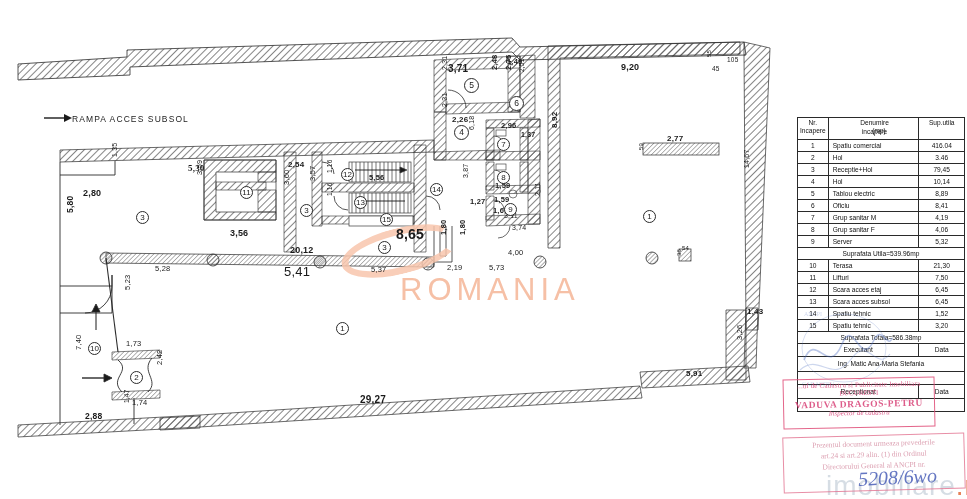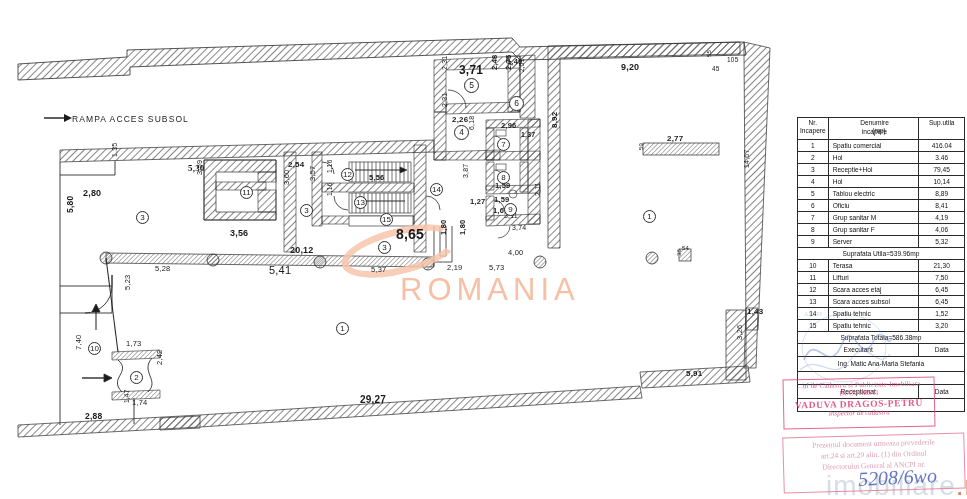--- a/index.html
+++ b/index.html
@@ -370,21 +370,21 @@
 
   <div id="ramp-note">RAMPA ACCES SUBSOL</div>
 
   <div id="wm-swoosh"></div>
   <div id="wm-romania">ROMANIA</div>
   <div id="wm-site">
     <span>imobiliare</span><span class="dot">.ro</span>
   </div>
 
   <div id="dim-layer">
-      <span class="dim b" style="left: 459px; top: 64px; font-size: 12px;">3,71</span>
+      <span class="dim b" style="left: 448px; top: 64px; font-size: 10px;">3,71</span>
       <span class="dim b" style="left: 507px; top: 58px; font-size: 7.5px;">1,49</span>
       <span class="dim b v" style="left: 491px; top: 70px; font-size: 7.5px; transform: rotate(-90deg);">2,48</span>
       <span class="dim b v" style="left: 505px; top: 70px; font-size: 7.5px; transform: rotate(-90deg);">2,75</span>
       <span class="dim v" style="left: 519px; top: 72px; font-size: 6.5px; transform: rotate(-90deg);">2,51</span>
       <span class="dim v" style="left: 441px; top: 70px; font-size: 7px; transform: rotate(-90deg);">2,31</span>
       <span class="dim b" style="left: 452px; top: 116px; font-size: 8px;">2,26</span>
       <span class="dim v" style="left: 441px; top: 107px; font-size: 7px; transform: rotate(-90deg);">2,31</span>
       <span class="dim b" style="left: 501px; top: 122px; font-size: 7.5px;">2,96</span>
       <span class="dim b" style="left: 521px; top: 131px; font-size: 7px;">1,37</span>
       <span class="dim v" style="left: 468px; top: 130px; font-size: 7px; transform: rotate(-90deg);">6,18</span>
@@ -418,21 +418,21 @@
       <span class="dim v" style="left: 196px; top: 175px; font-size: 7.5px; transform: rotate(-90deg);">3,59</span>
       <span class="dim v" style="left: 283px; top: 185px; font-size: 7.5px; transform: rotate(-90deg);">3,60</span>
       <span class="dim v" style="left: 309px; top: 181px; font-size: 7.5px; transform: rotate(-90deg);">3,57</span>
       <span class="dim v" style="left: 327px; top: 173px; font-size: 6.5px; transform: rotate(-90deg);">1,16</span>
       <span class="dim v" style="left: 327px; top: 196px; font-size: 6.5px; transform: rotate(-90deg);">1,16</span>
       <span class="dim b" style="left: 369px; top: 174px; font-size: 7.5px;">5,56</span>
       <span class="dim b" style="left: 230px; top: 229px; font-size: 9px;">3,56</span>
       <span class="dim b" style="left: 396px; top: 227px; font-size: 14px;">8,65</span>
       <span class="dim b" style="left: 290px; top: 246px; font-size: 9px;">20,12</span>
       <span class="dim" style="left: 155px; top: 265px; font-size: 7.5px;">5,28</span>
-      <span class="dim" style="left: 241px; top: 265px; font-size: 11px; padding-left: 28px;">5,41</span>
+      <span class="dim" style="left: 256px; top: 265px; font-size: 13px; padding-left: 28px;">5,41</span>
       <span class="dim" style="left: 371px; top: 266px; font-size: 7.5px;">5,37</span>
       <span class="dim" style="left: 447px; top: 264px; font-size: 7.5px;">2,19</span>
       <span class="dim" style="left: 489px; top: 264px; font-size: 7.5px;">5,73</span>
       <span class="dim" style="left: 508px; top: 249px; font-size: 7.5px;">4,00</span>
       <span class="dim b v" style="left: 440px; top: 235px; font-size: 7.5px; transform: rotate(-90deg);">1,80</span>
       <span class="dim b v" style="left: 459px; top: 235px; font-size: 7.5px; transform: rotate(-90deg);">1,80</span>
       <span class="dim v" style="left: 124px; top: 290px; font-size: 7.5px; transform: rotate(-90deg);">5,23</span>
       <span class="dim" style="left: 126px; top: 340px; font-size: 7.5px;">1,73</span>
       <span class="dim v" style="left: 75px; top: 350px; font-size: 7.5px; transform: rotate(-90deg);">7,40</span>
       <span class="dim v" style="left: 156px; top: 365px; font-size: 7.5px; transform: rotate(-90deg);">2,42</span>

